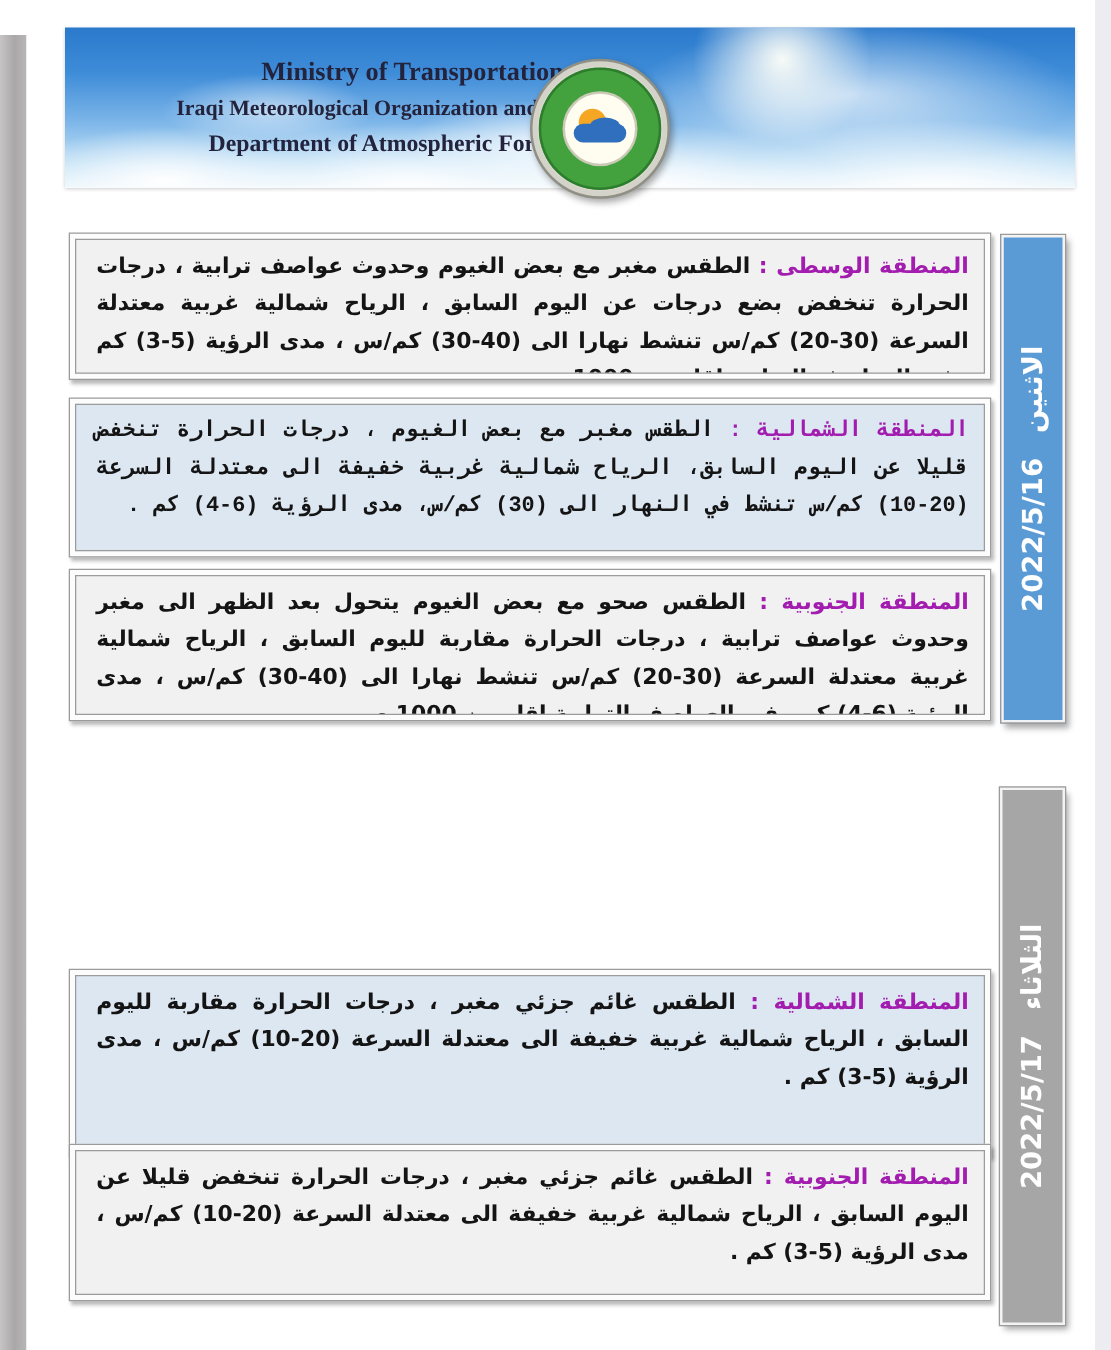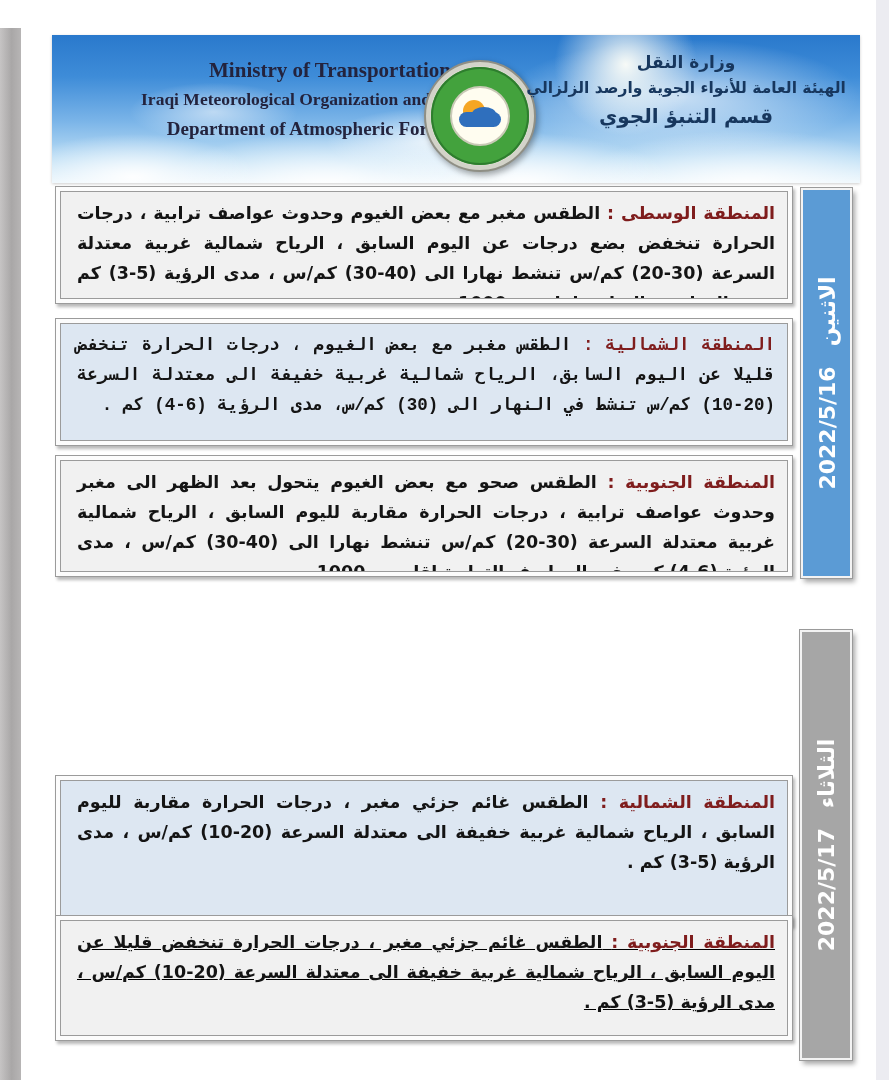--- a/index.html
+++ b/index.html
@@ -5,21 +5,21 @@
   html,body{margin:0;padding:0;background:#ffffff;}
   .page{position:relative;width:889px;height:1080px;background:#ffffff;overflow:hidden;
         font-family:"DejaVu Sans",sans-serif;}
 
   
   .left-strip{position:absolute;left:0;top:28px;width:21px;height:1052px;
               background:linear-gradient(to right,#c6c4c4,#a9a7a7 55%,#b7b5b5);}
   .right-strip{position:absolute;right:0;top:0;width:13px;height:100%;background:#ececf1;}
 
   
-  .header{position:absolute;top:35px;left:52px;width:808px;height:148px;
+  .header{position:absolute;top:22px;left:52px;width:808px;height:128px;
     background:
       radial-gradient(circle 95px at 71% 20%, rgba(255,255,248,.95), rgba(255,255,255,0) 75%),
       radial-gradient(ellipse 170px 60px at 10% 96%, rgba(255,255,255,.97), rgba(255,255,255,0) 72%),
       radial-gradient(ellipse 230px 75px at 34% 102%, rgba(255,255,255,.98), rgba(255,255,255,0) 72%),
       radial-gradient(ellipse 210px 70px at 58% 100%, rgba(255,255,255,.95), rgba(255,255,255,0) 72%),
       radial-gradient(ellipse 240px 80px at 86% 103%, rgba(255,255,255,.96), rgba(255,255,255,0) 72%),
       radial-gradient(ellipse 150px 48px at 47% 72%, rgba(255,255,255,.8), rgba(255,255,255,0) 70%),
       radial-gradient(ellipse 120px 42px at 20% 52%, rgba(255,255,255,.55), rgba(255,255,255,0) 70%),
       radial-gradient(ellipse 260px 85px at 78% 42%, rgba(255,255,255,.65), rgba(255,255,255,0) 68%),
       linear-gradient(180deg,#2a79cc 0%,#3e8cd8 28%,#7ab4e8 58%,#bcdef5 84%,#e9f5fc 100%);
@@ -53,21 +53,21 @@
 
   
   .fbox{position:absolute;left:55px;width:738px;box-sizing:border-box;background:#fcfcfc;
         border:1px solid #9b9b9b;padding:4px;box-shadow:2px 3px 3px rgba(0,0,0,.28);}
   .fbox-inner{height:100%;box-sizing:border-box;border:1px solid #9b9b9b;
               padding:6px 12px 4px 16px;overflow:hidden;}
   .bg-gray{background:#f1f1f1;}
   .bg-blue{background:#dde7f2;}
   .ftext{margin:0;direction:rtl;text-align:justify;font-size:17.5px;font-weight:bold;
          color:#141414;line-height:30px;}
-  .region{color:#7f1d1d;}
+  .region{color:#a21caf;}
 
   
   .banner{position:absolute;box-sizing:border-box;border:2px solid #f3f3f3;
           outline:1px solid #9a9a9a;box-shadow:3px 4px 5px rgba(0,0,0,.35);}
   .banner-mon{left:801px;top:188px;width:51px;height:390px;background:#5b9bd5;}
   .banner-tue{left:800px;top:630px;width:52px;height:430px;background:#a6a6a6;}
   .banner-text{position:absolute;top:50%;left:50%;
                transform:translate(-50%,-50%) rotate(-90deg);
                white-space:nowrap;direction:rtl;color:#ffffff;font-weight:bold;
                font-size:22px;letter-spacing:.5px;}
@@ -91,25 +91,20 @@
     <div class="logo">
       <div class="logo-ring">
         <div class="logo-core">
           <span class="logo-sun"></span>
           <span class="logo-cloud2"></span>
           <span class="logo-cloud"></span>
         </div>
       </div>
     </div>
 
-    <div class="hdr-ar" dir="rtl">
-      <p class="a1">وزارة النقل</p>
-      <p class="a2">الهيئة العامة للأنواء الجوية وارصد الزلزالي</p>
-      <p class="a3">قسم التنبؤ الجوي</p>
-    </div>
   </div>
 
   <div class="fbox" style="top:186px;height:118px;">
     <div class="fbox-inner bg-gray">
       <p class="ftext"><span class="region">المنطقة الوسطى :</span> <span>الطقس مغبر مع بعض الغيوم وحدوث عواصف ترابية ، درجات الحرارة تنخفض بضع درجات عن اليوم السابق ، الرياح شمالية غربية معتدلة السرعة (30-20) كم/س تنشط نهارا الى (40-30) كم/س ، مدى الرؤية (5-3) كم وفي العواصف الترابية اقل من 1000 م .</span></p>
     </div>
   </div>
 
   <div class="fbox" style="top:318px;height:128px;font-family:Liberation Mono, monospace;">
     <div class="fbox-inner bg-blue">
@@ -127,21 +122,21 @@
     <div class="banner-text"><span>الاثنين</span><span class="bdate">2022/5/16</span></div>
   </div>
 
 
   <div class="fbox" style="top:775px;height:151px;">
     <div class="fbox-inner bg-blue">
       <p class="ftext"><span class="region">المنطقة الشمالية :</span> <span>الطقس غائم جزئي مغبر ، درجات الحرارة مقاربة لليوم السابق ، الرياح  شمالية غربية خفيفة الى معتدلة السرعة (20-10) كم/س ، مدى الرؤية (5-3) كم .</span></p>
     </div>
   </div>
 
-  <div class="fbox" style="top:915px;height:126px;text-decoration:underline;">
+  <div class="fbox" style="top:915px;height:126px;">
     <div class="fbox-inner bg-gray">
       <p class="ftext"><span class="region">المنطقة الجنوبية :</span> <span>الطقس غائم جزئي مغبر ، درجات الحرارة تنخفض قليلا عن اليوم السابق ، الرياح شمالية غربية خفيفة الى معتدلة السرعة (20-10) كم/س ، مدى الرؤية (5-3) كم .</span></p>
     </div>
   </div>
 
   <div class="banner banner-tue">
     <div class="banner-text"><span>الثلاثاء</span><span class="bdate">2022/5/17</span></div>
   </div>
 
 </div>

